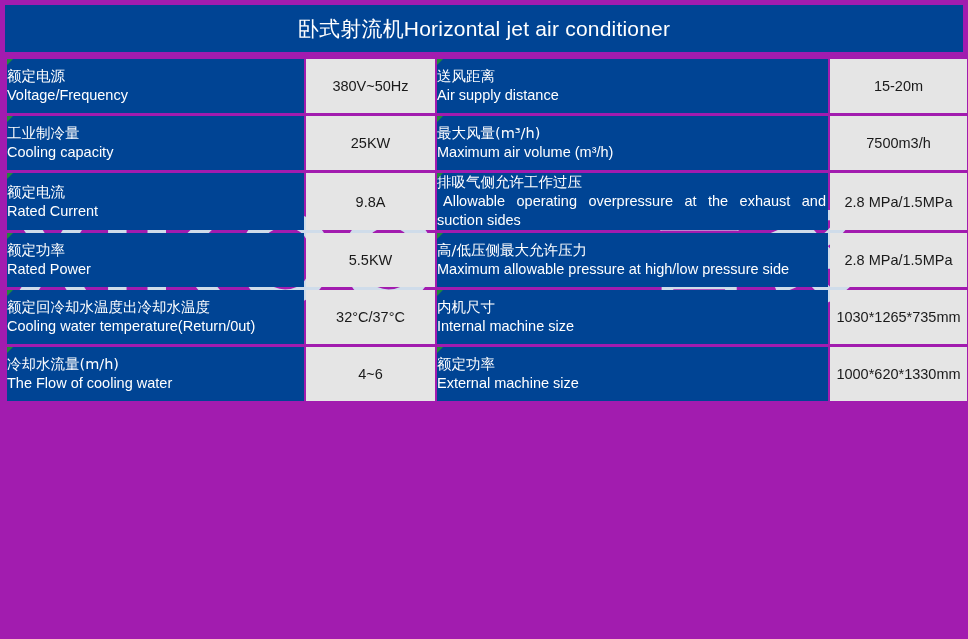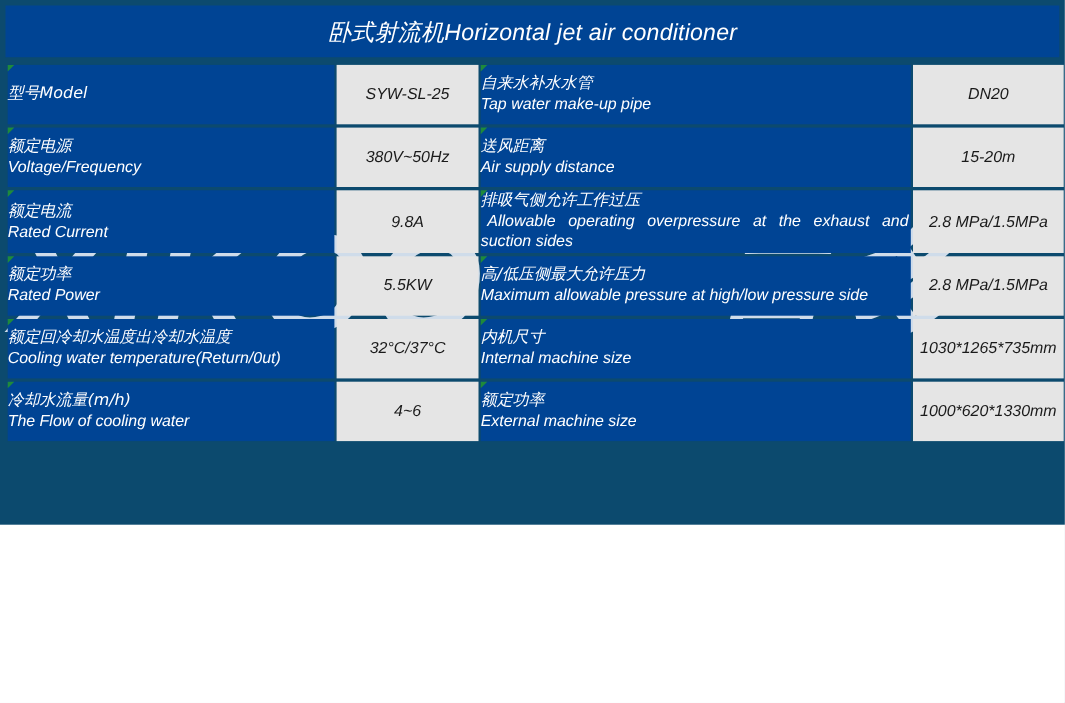--- a/index.html
+++ b/index.html
@@ -10,24 +10,23 @@
   body {
     width: 968px;
     height: 639px;
     overflow: hidden;
     font-family: "Liberation Sans", "DejaVu Sans", sans-serif;
   }
 
   #page {
     position: relative;
     width: 968px;
-    height: 477px;
-    background: #0c4a6e;
+    height: 639px;
+    background: #a21caf;
     overflow: hidden;
-    font-style: italic;
   }
 
   
   #watermark {
     position: absolute;
     left: 0;
     top: 195px;
     width: 968px;
     height: 150px;
     z-index: 0;
@@ -156,45 +155,46 @@
 
   <table id="spec-table">
     <colgroup>
       <col class="c-label-l">
       <col class="c-val-l">
       <col class="c-label-r">
       <col class="c-val-r">
     </colgroup>
     <tbody>
 
-      <tr>
-        <td class="label">
-          <span class="cn">型号Model</span>
-        </td>
-        <td class="value">SYW-SL-25</td>
-        <td class="label">
-          <span class="cn">自来水补水水管</span>
-          <span class="en">Tap water make-up pipe</span>
-        </td>
-        <td class="value">DN20</td>
-      </tr>
 
       <tr>
         <td class="label">
           <span class="cn">额定电源</span>
           <span class="en">Voltage/Frequency</span>
         </td>
         <td class="value">380V~50Hz</td>
         <td class="label">
           <span class="cn">送风距离</span>
           <span class="en">Air supply distance</span>
         </td>
         <td class="value">15-20m</td>
       </tr>
 
+      <tr>
+        <td class="label">
+          <span class="cn">工业制冷量</span>
+          <span class="en">Cooling capacity</span>
+        </td>
+        <td class="value">25KW</td>
+        <td class="label">
+          <span class="cn">最大风量(m³/h)</span>
+          <span class="en">Maximum air volume (m³/h)</span>
+        </td>
+        <td class="value">7500m3/h</td>
+      </tr>
 
       <tr class="tall">
         <td class="label">
           <span class="cn">额定电流</span>
           <span class="en">Rated Current</span>
         </td>
         <td class="value">9.8A</td>
         <td class="label">
           <span class="cn">排吸气侧允许工作过压</span>
           <span class="en justified"> Allowable operating overpressure at the exhaust and suction sides</span>

